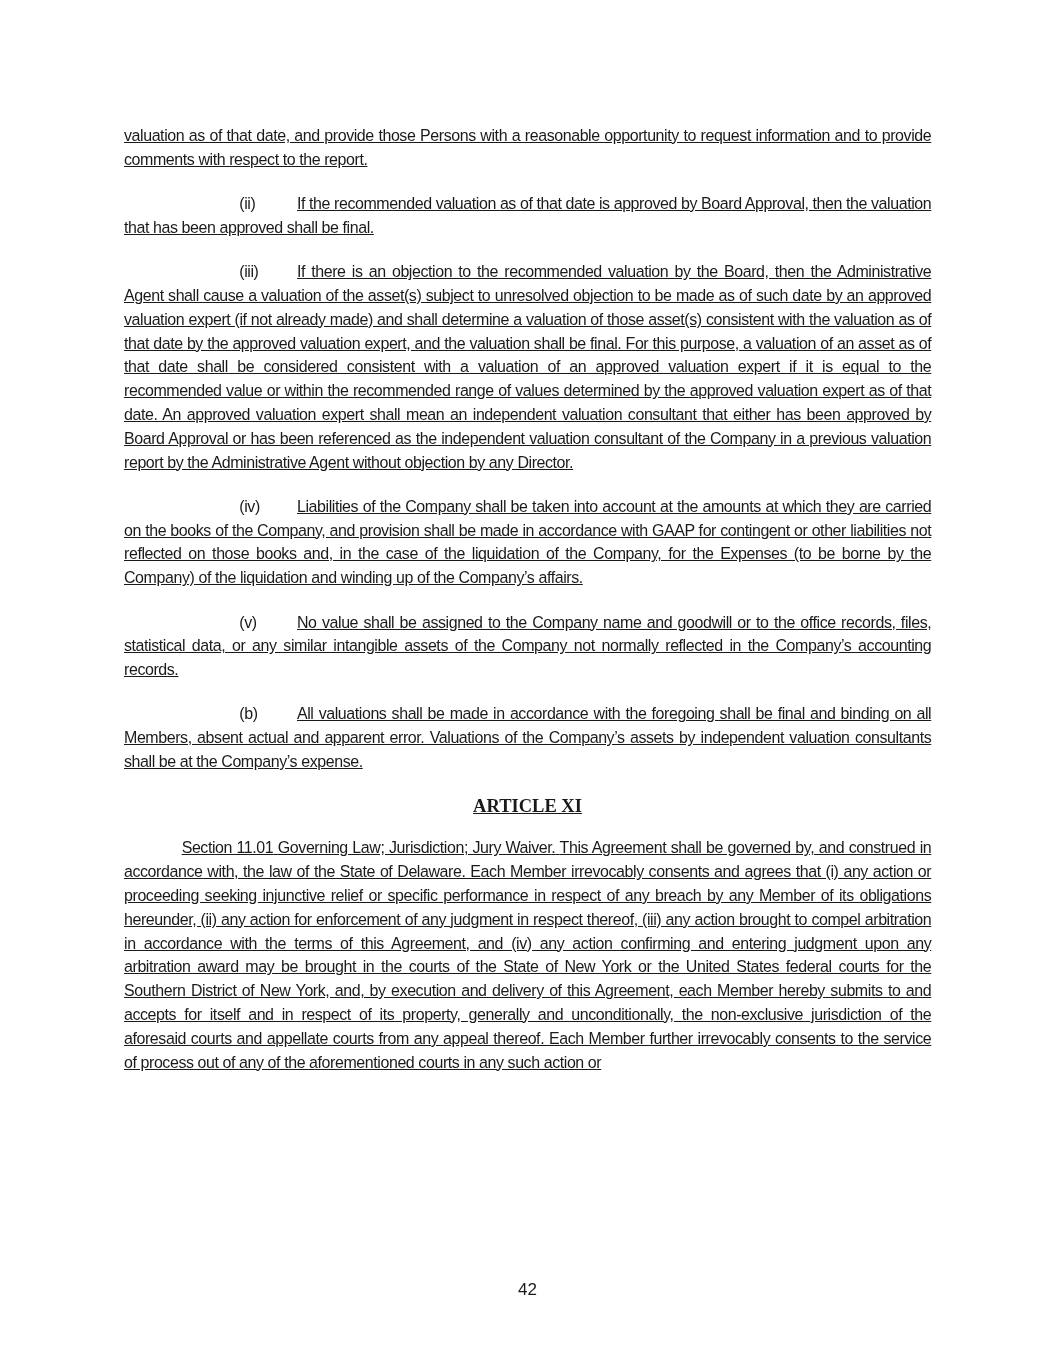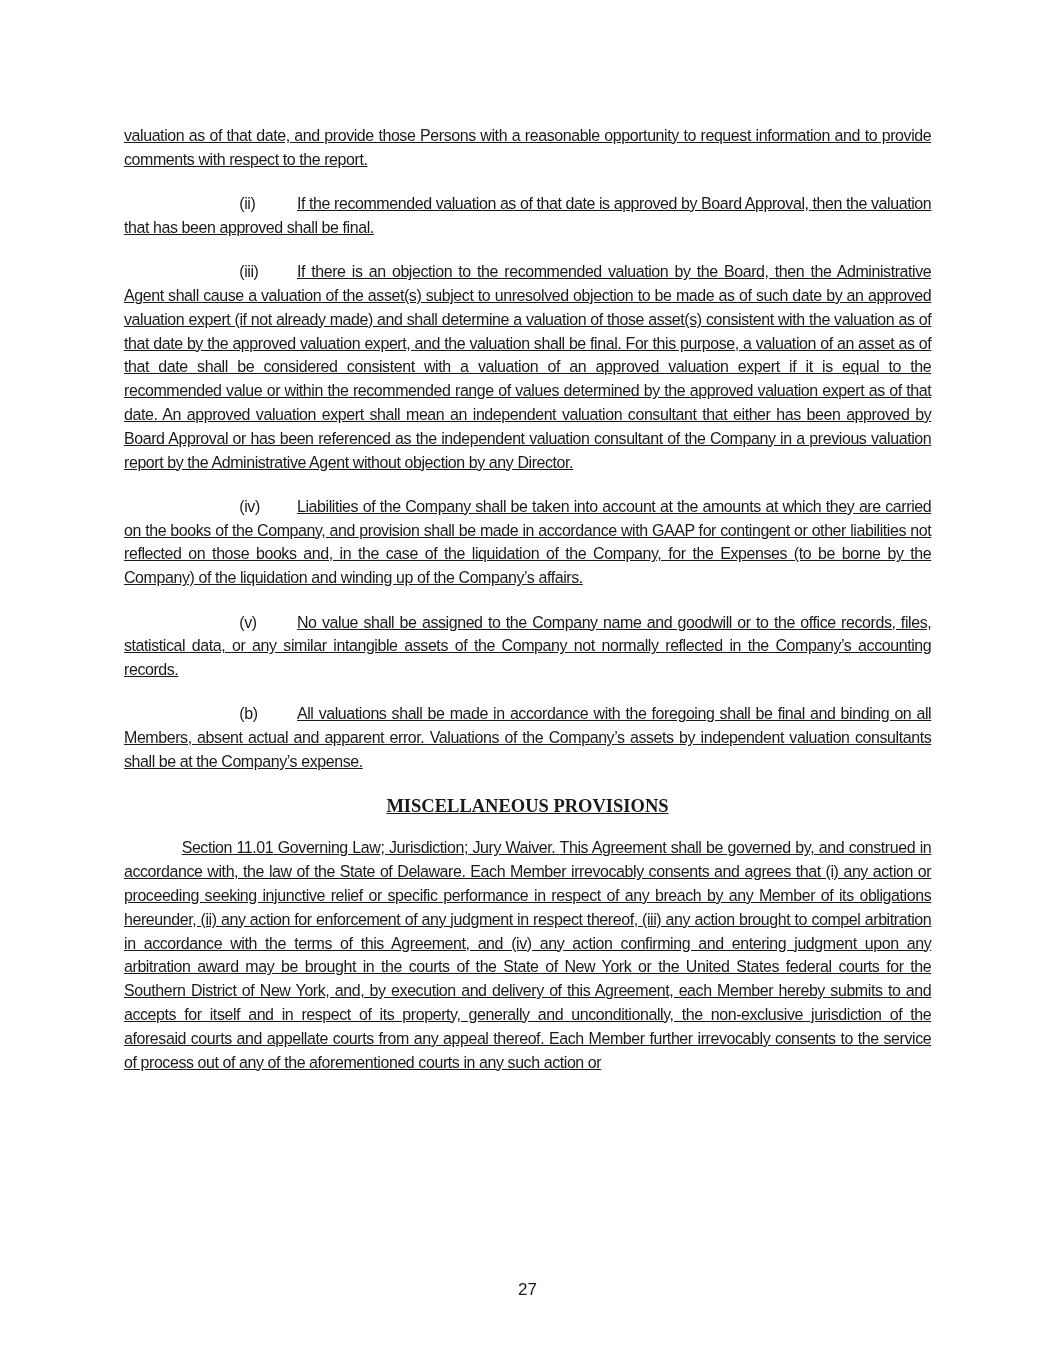--- a/index.html
+++ b/index.html
@@ -94,24 +94,24 @@
 
   <p class="body-text para">
     <span class="indent-num">(v)</span><span>No value shall be assigned to the Company name and goodwill or to the office records, files, statistical data, or any similar intangible assets of the Company not normally reflected in the Company’s accounting records.</span>
   </p>
 
   <p class="body-text para">
     <span class="indent-num">(b)</span><span>All valuations shall be made in accordance with the foregoing shall be final and binding on all Members, absent actual and apparent error. Valuations of the Company’s assets by independent valuation consultants shall be at the Company’s expense.</span>
   </p>
 
   <div class="heading-block">
-    <p class="heading">MISCELLANEOUS PROVISIONS</p>
+    <p class="heading">ARTICLE XI</p>
   </div>
 
   <p class="body-text para">
     <span class="section-indent">Section 11.01</span>
     <span class="underline">Governing Law; Jurisdiction; Jury Waiver</span><span>.</span>
     <span>This Agreement shall be governed by, and construed in accordance with, the law of the State of Delaware. Each Member irrevocably consents and agrees that (i) any action or proceeding seeking injunctive relief or specific performance in respect of any breach by any Member of its obligations hereunder, (ii) any action for enforcement of any judgment in respect thereof, (iii) any action brought to compel arbitration in accordance with the terms of this Agreement, and (iv) any action confirming and entering judgment upon any arbitration award may be brought in the courts of the State of New York or the United States federal courts for the Southern District of New York, and, by execution and delivery of this Agreement, each Member hereby submits to and accepts for itself and in respect of its property, generally and unconditionally, the non-exclusive jurisdiction of the aforesaid courts and appellate courts from any appeal thereof. Each Member further irrevocably consents to the service of process out of any of the aforementioned courts in any such action or</span>
   </p>
 
 </div>
 
-<div class="page-number">27</div>
+<div class="page-number">42</div>
 
 </body></html>

